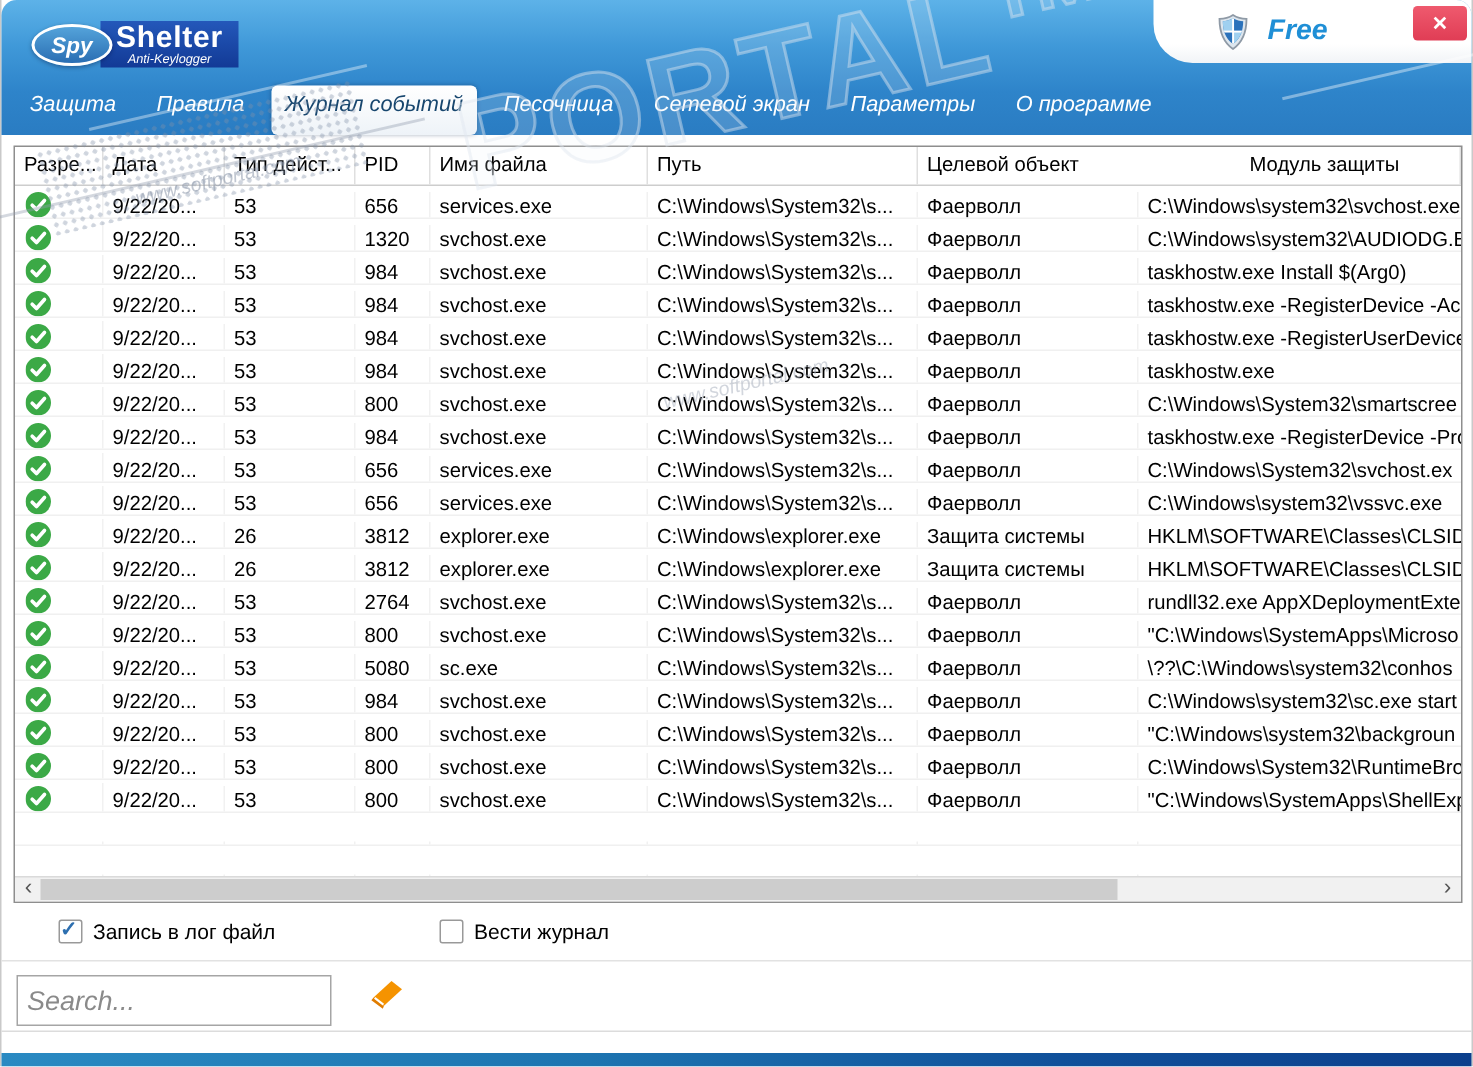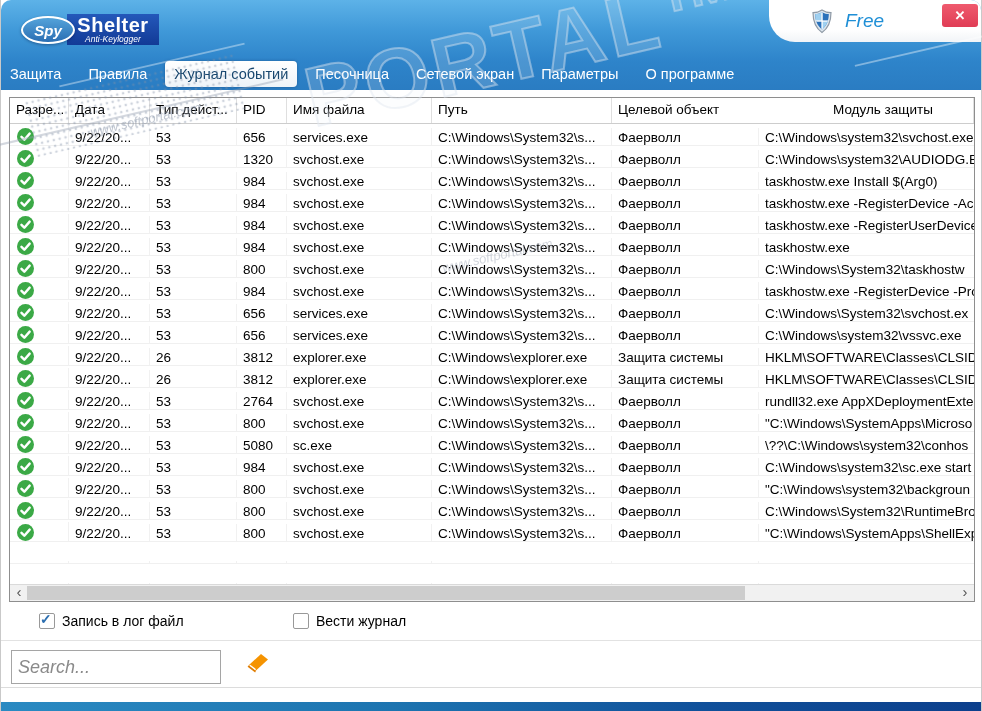--- a/index.html
+++ b/index.html
@@ -32,29 +32,29 @@
     box-shadow:0 1px 3px rgba(0,0,40,.35);
   }
   
   .free-badge{
     position:absolute;top:0;right:0;width:212px;height:42px;z-index:3;
     background:linear-gradient(180deg,#ffffff 70%,#f1f4f7 100%);
     border-bottom-left-radius:26px;border-top-right-radius:10px;
     display:flex;align-items:center;
   }
   .shield{margin-left:42px;display:inline-flex;}
-  .free-text{color:#1f8fd6;font-size:19px;font-weight:normal;font-style:italic;margin-left:12px;}
+  .free-text{color:#1f8fd6;font-size:19px;font-weight:bold;font-style:italic;margin-left:12px;}
   .close-btn{
     position:absolute;top:4px;right:3px;width:36px;height:23px;
     background:linear-gradient(180deg,#ef5a6e,#e03d55);
     border-radius:3px;color:#fff;font-weight:bold;font-size:13px;
     display:flex;align-items:center;justify-content:center;cursor:pointer;
   }
   
-  .tabs{position:absolute;bottom:0;left:0;right:0;height:33px;display:flex;align-items:center;padding-left:0;}
+  .tabs{position:absolute;bottom:0;left:0;right:0;height:33px;display:flex;padding-left:10px;font-style:italic;}
   .tab{
     color:#fff;font-size:14.5px;padding:5px 9px;margin-right:9px;white-space:nowrap;cursor:pointer;
   }
   .tab.active{
     background:linear-gradient(180deg,#ffffff,#eef3f8);
     color:#17466e;border-radius:4px;box-shadow:0 0 3px rgba(0,30,70,.35);
   }
   
   .table{
     position:absolute;left:8px;top:97px;width:966px;height:505px;
@@ -284,21 +284,21 @@
               <circle cx="8" cy="8" r="8" fill="#3ba946"></circle>
               <path d="M4.2 8.3 L6.9 11 L11.9 5.3" stroke="#fff" stroke-width="2.3" fill="none" stroke-linecap="round" stroke-linejoin="round"></path>
             </svg>
           </div>
           <div class="td c1">9/22/20...</div>
           <div class="td c2">53</div>
           <div class="td c3">800</div>
           <div class="td c4">svchost.exe</div>
           <div class="td c5">C:\Windows\System32\s...</div>
           <div class="td c6">Фаерволл</div>
-          <div class="td c7">C:\Windows\System32\taskhostw</div>
+          <div class="td c7">C:\Windows\System32\smartscree</div>
         </div>
         <div class="tr">
           <div class="td c0 cicon">
             <svg viewBox="0 0 16 16">
               <circle cx="8" cy="8" r="8" fill="#3ba946"></circle>
               <path d="M4.2 8.3 L6.9 11 L11.9 5.3" stroke="#fff" stroke-width="2.3" fill="none" stroke-linecap="round" stroke-linejoin="round"></path>
             </svg>
           </div>
           <div class="td c1">9/22/20...</div>
           <div class="td c2">53</div>

